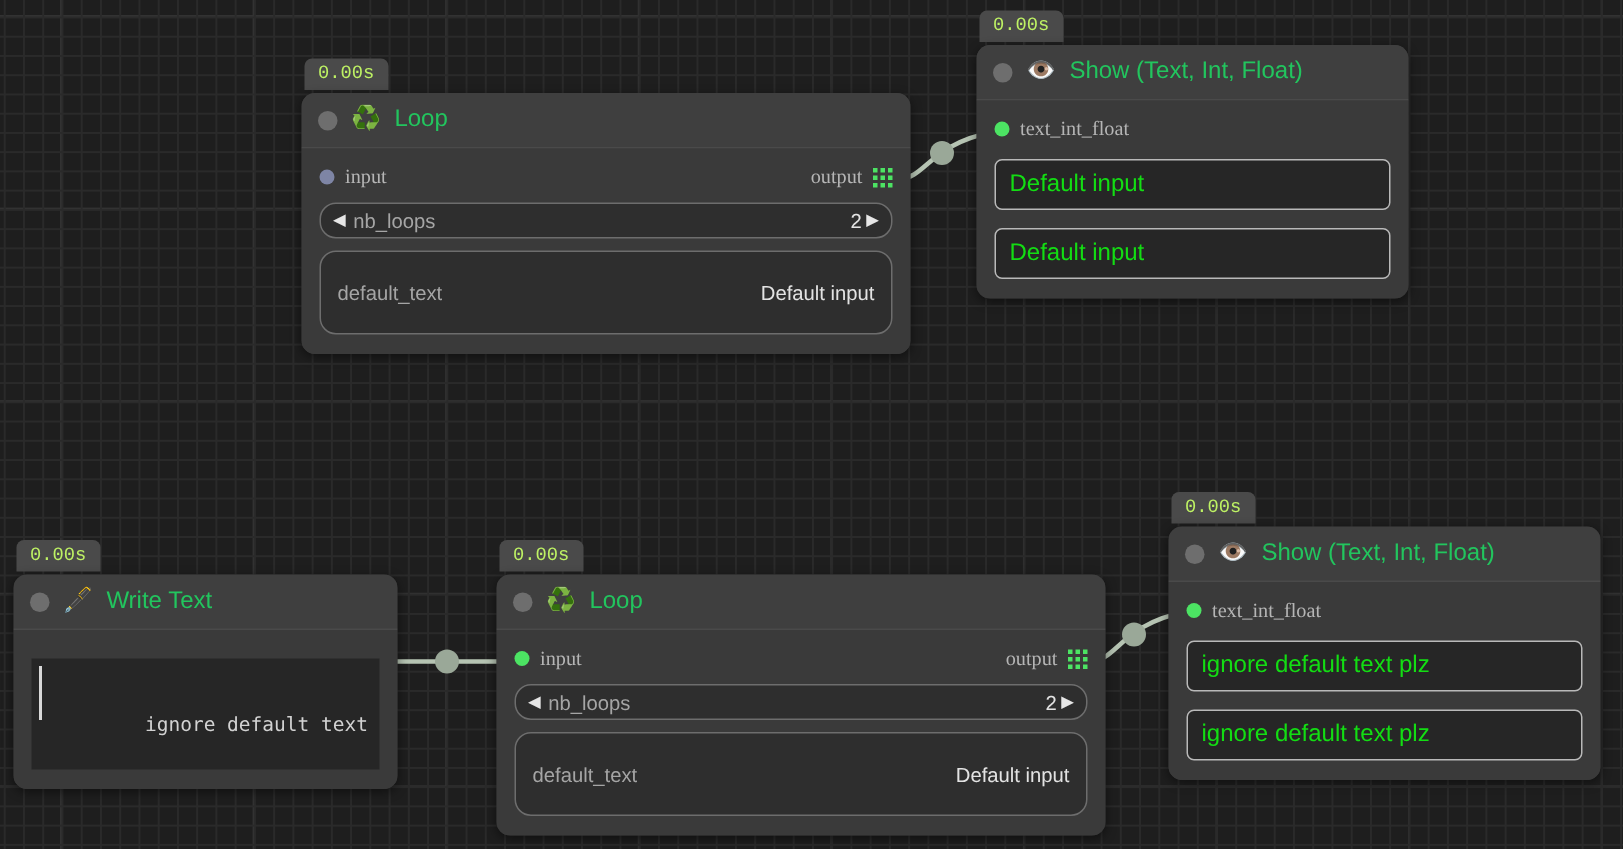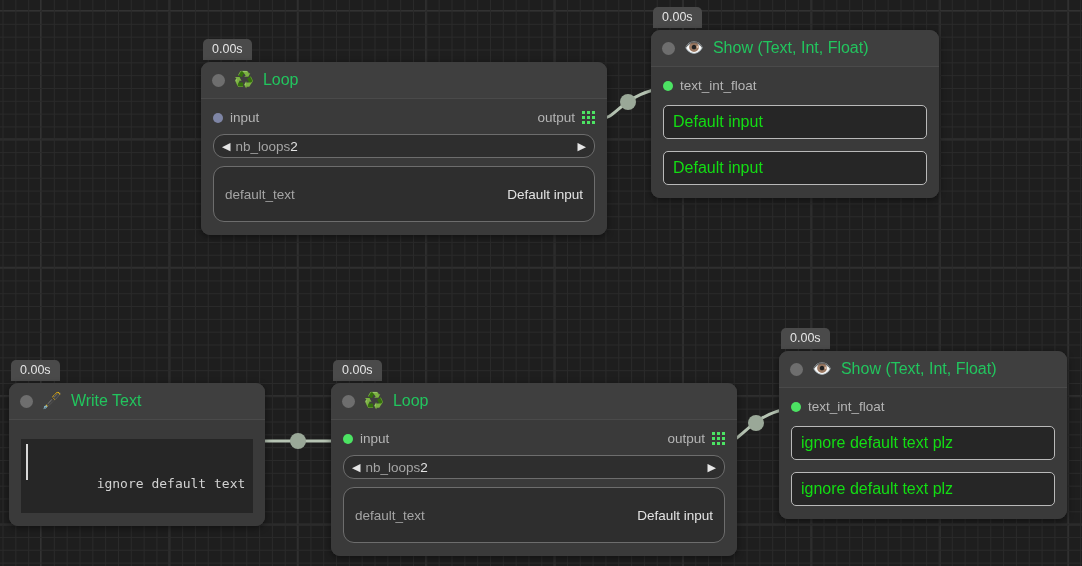--- a/index.html
+++ b/index.html
@@ -84,20 +84,21 @@
     padding: 9px 12px 13px 12px;
     background: #3a3a3a;
   }
 
   
   .port-row {
     display: flex;
     align-items: flex-end;
     justify-content: space-between;
     margin: 2px 0 9px 0;
+    font-family: Liberation Serif, serif;
   }
   .port-left, .port-right {
     display: flex;
     align-items: center;
     gap: 7px;
   }
   .port-dot {
     width: 10px; height: 10px;
     border-radius: 50%;
     flex: 0 0 auto;
@@ -140,21 +141,21 @@
   .pill.stepper { padding: 0 8px; }
   .pill .arrow {
     color: #e6e6e6;
     font-size: 11px;
     line-height: 1;
     flex: 0 0 auto;
   }
   .pill .stepper-mid {
     display: flex;
     align-items: center;
-    justify-content: flex-start;
+    justify-content: space-between;
     flex: 1 1 auto;
     padding: 0 3px 0 5px;
   }
 
   
   .show-box {
     border: 1px solid #b9b9b9;
     border-radius: 5px;
     background: #262626;
     color: #13dd13;
@@ -185,23 +186,23 @@
     top: 5px;
     width: 2px;
     height: 36px;
     background: #d8d8d8;
   }
 
   
   .time-badge {
     position: absolute;
     background: #4a4a4a;
-    color: #e5e5e5;
+    color: #bef264;
     font-size: 12.5px;
-    font-family: Liberation Sans, sans-serif;
+    font-family: Liberation Mono, monospace;
     padding: 3px 9px 4px 9px;
     border-radius: 5px 5px 0 0;
     white-space: nowrap;
   }
 </style>
 </head>
 <body>
 
 <div id="canvas">
 

